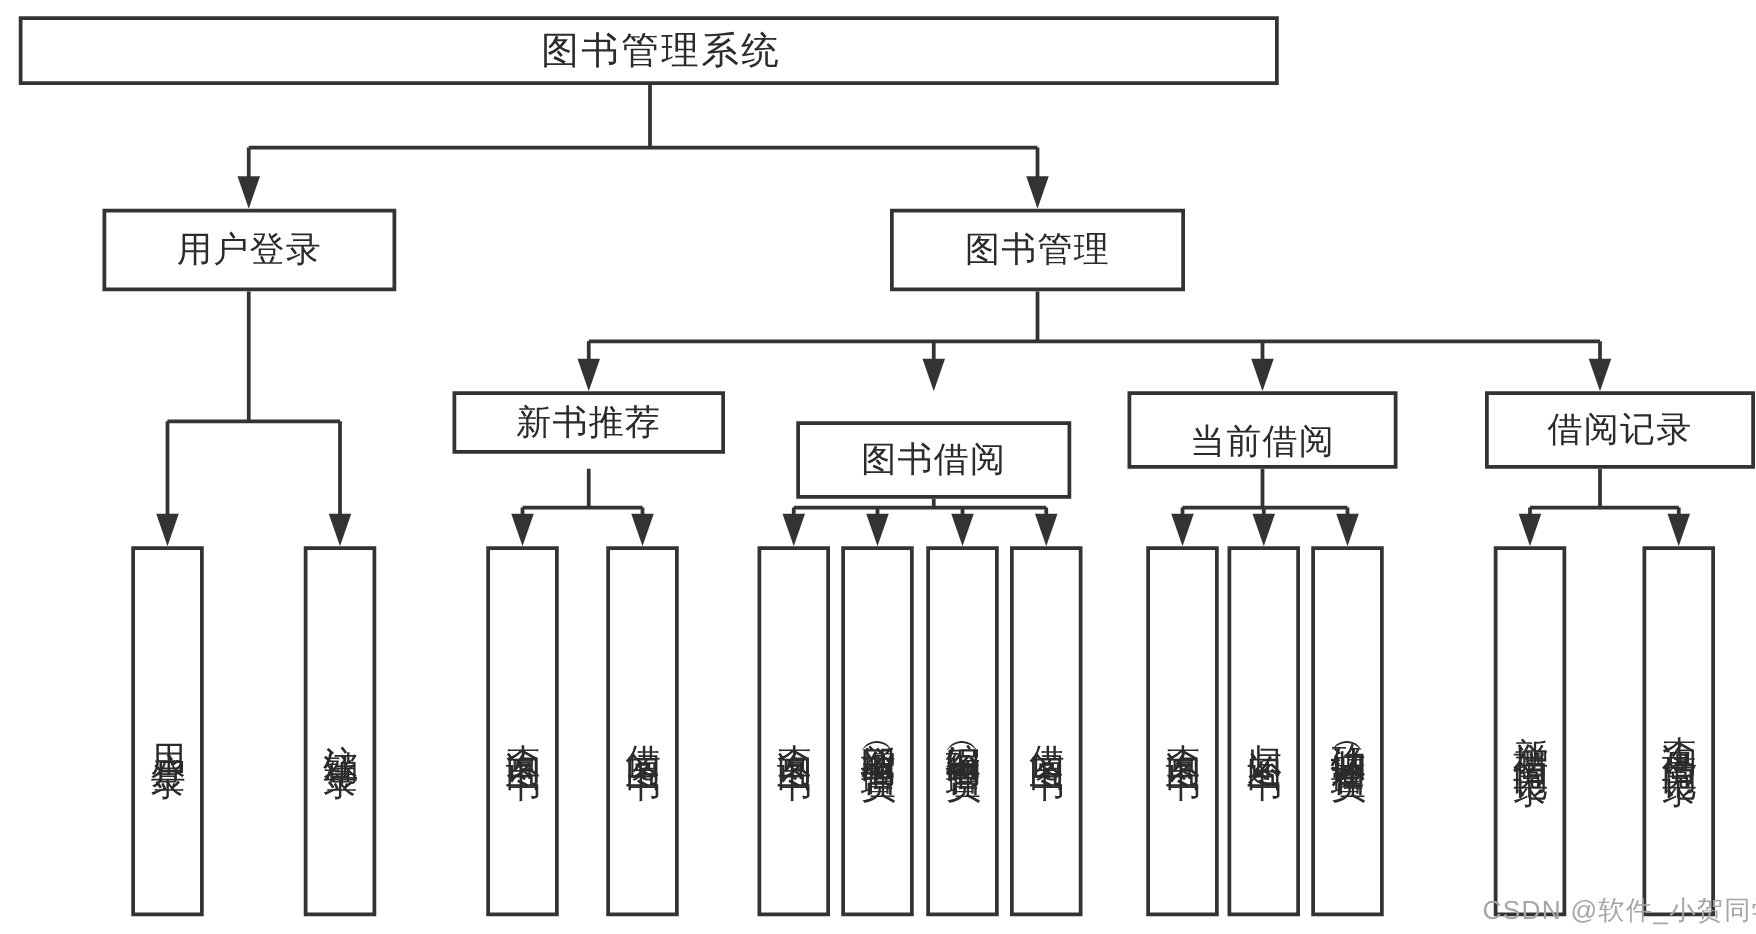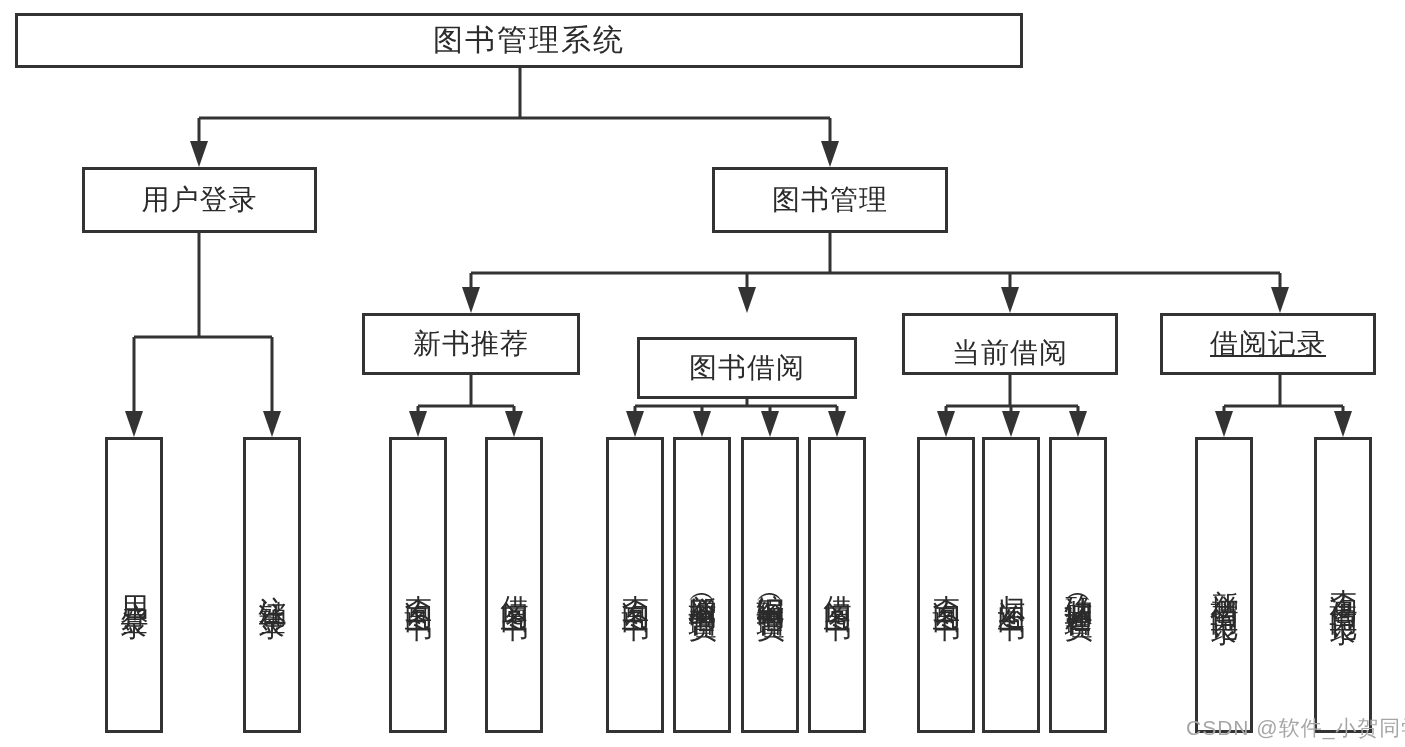--- a/index.html
+++ b/index.html
@@ -125,30 +125,30 @@
     <span>图书管理系统</span>
   </div>
 
   <div class="box hbox" style="left:82px; top:167px; width:235px; height:66px;">
     <span>用户登录</span>
   </div>
   <div class="box hbox" style="left:712px; top:167px; width:236px; height:66px;">
     <span>图书管理</span>
   </div>
 
-  <div class="box hbox" style="left:362px; top:313px; width:218px; height:62px;font-family:Liberation Serif, serif;">
+  <div class="box hbox" style="left:362px; top:313px; width:218px; height:50px;font-family:Liberation Serif, serif;">
     <span>新书推荐</span>
   </div>
   <div class="box hbox" style="left:637px; top:313px; width:220px; height:62px;margin-top:24px;">
     <span>图书借阅</span>
   </div>
   <div class="box hbox" style="left:902px; top:313px; width:216px; height:62px;align-items:flex-end;">
     <span>当前借阅</span>
   </div>
-  <div class="box hbox" style="left:1160px; top:313px; width:216px; height:62px;text-decoration:underline;">
+  <div class="box hbox" style="left:1188px; top:313px; width:216px; height:62px;">
     <span>借阅记录</span>
   </div>
 
   <div class="box vbox" style="left:105px; top:437px; width:58px; height:296px;">
     <span class="vtext">用户登录</span>
   </div>
   <div class="box vbox" style="left:243px; top:437px; width:58px; height:296px;">
     <span class="vtext">注销登录</span>
   </div>
 

